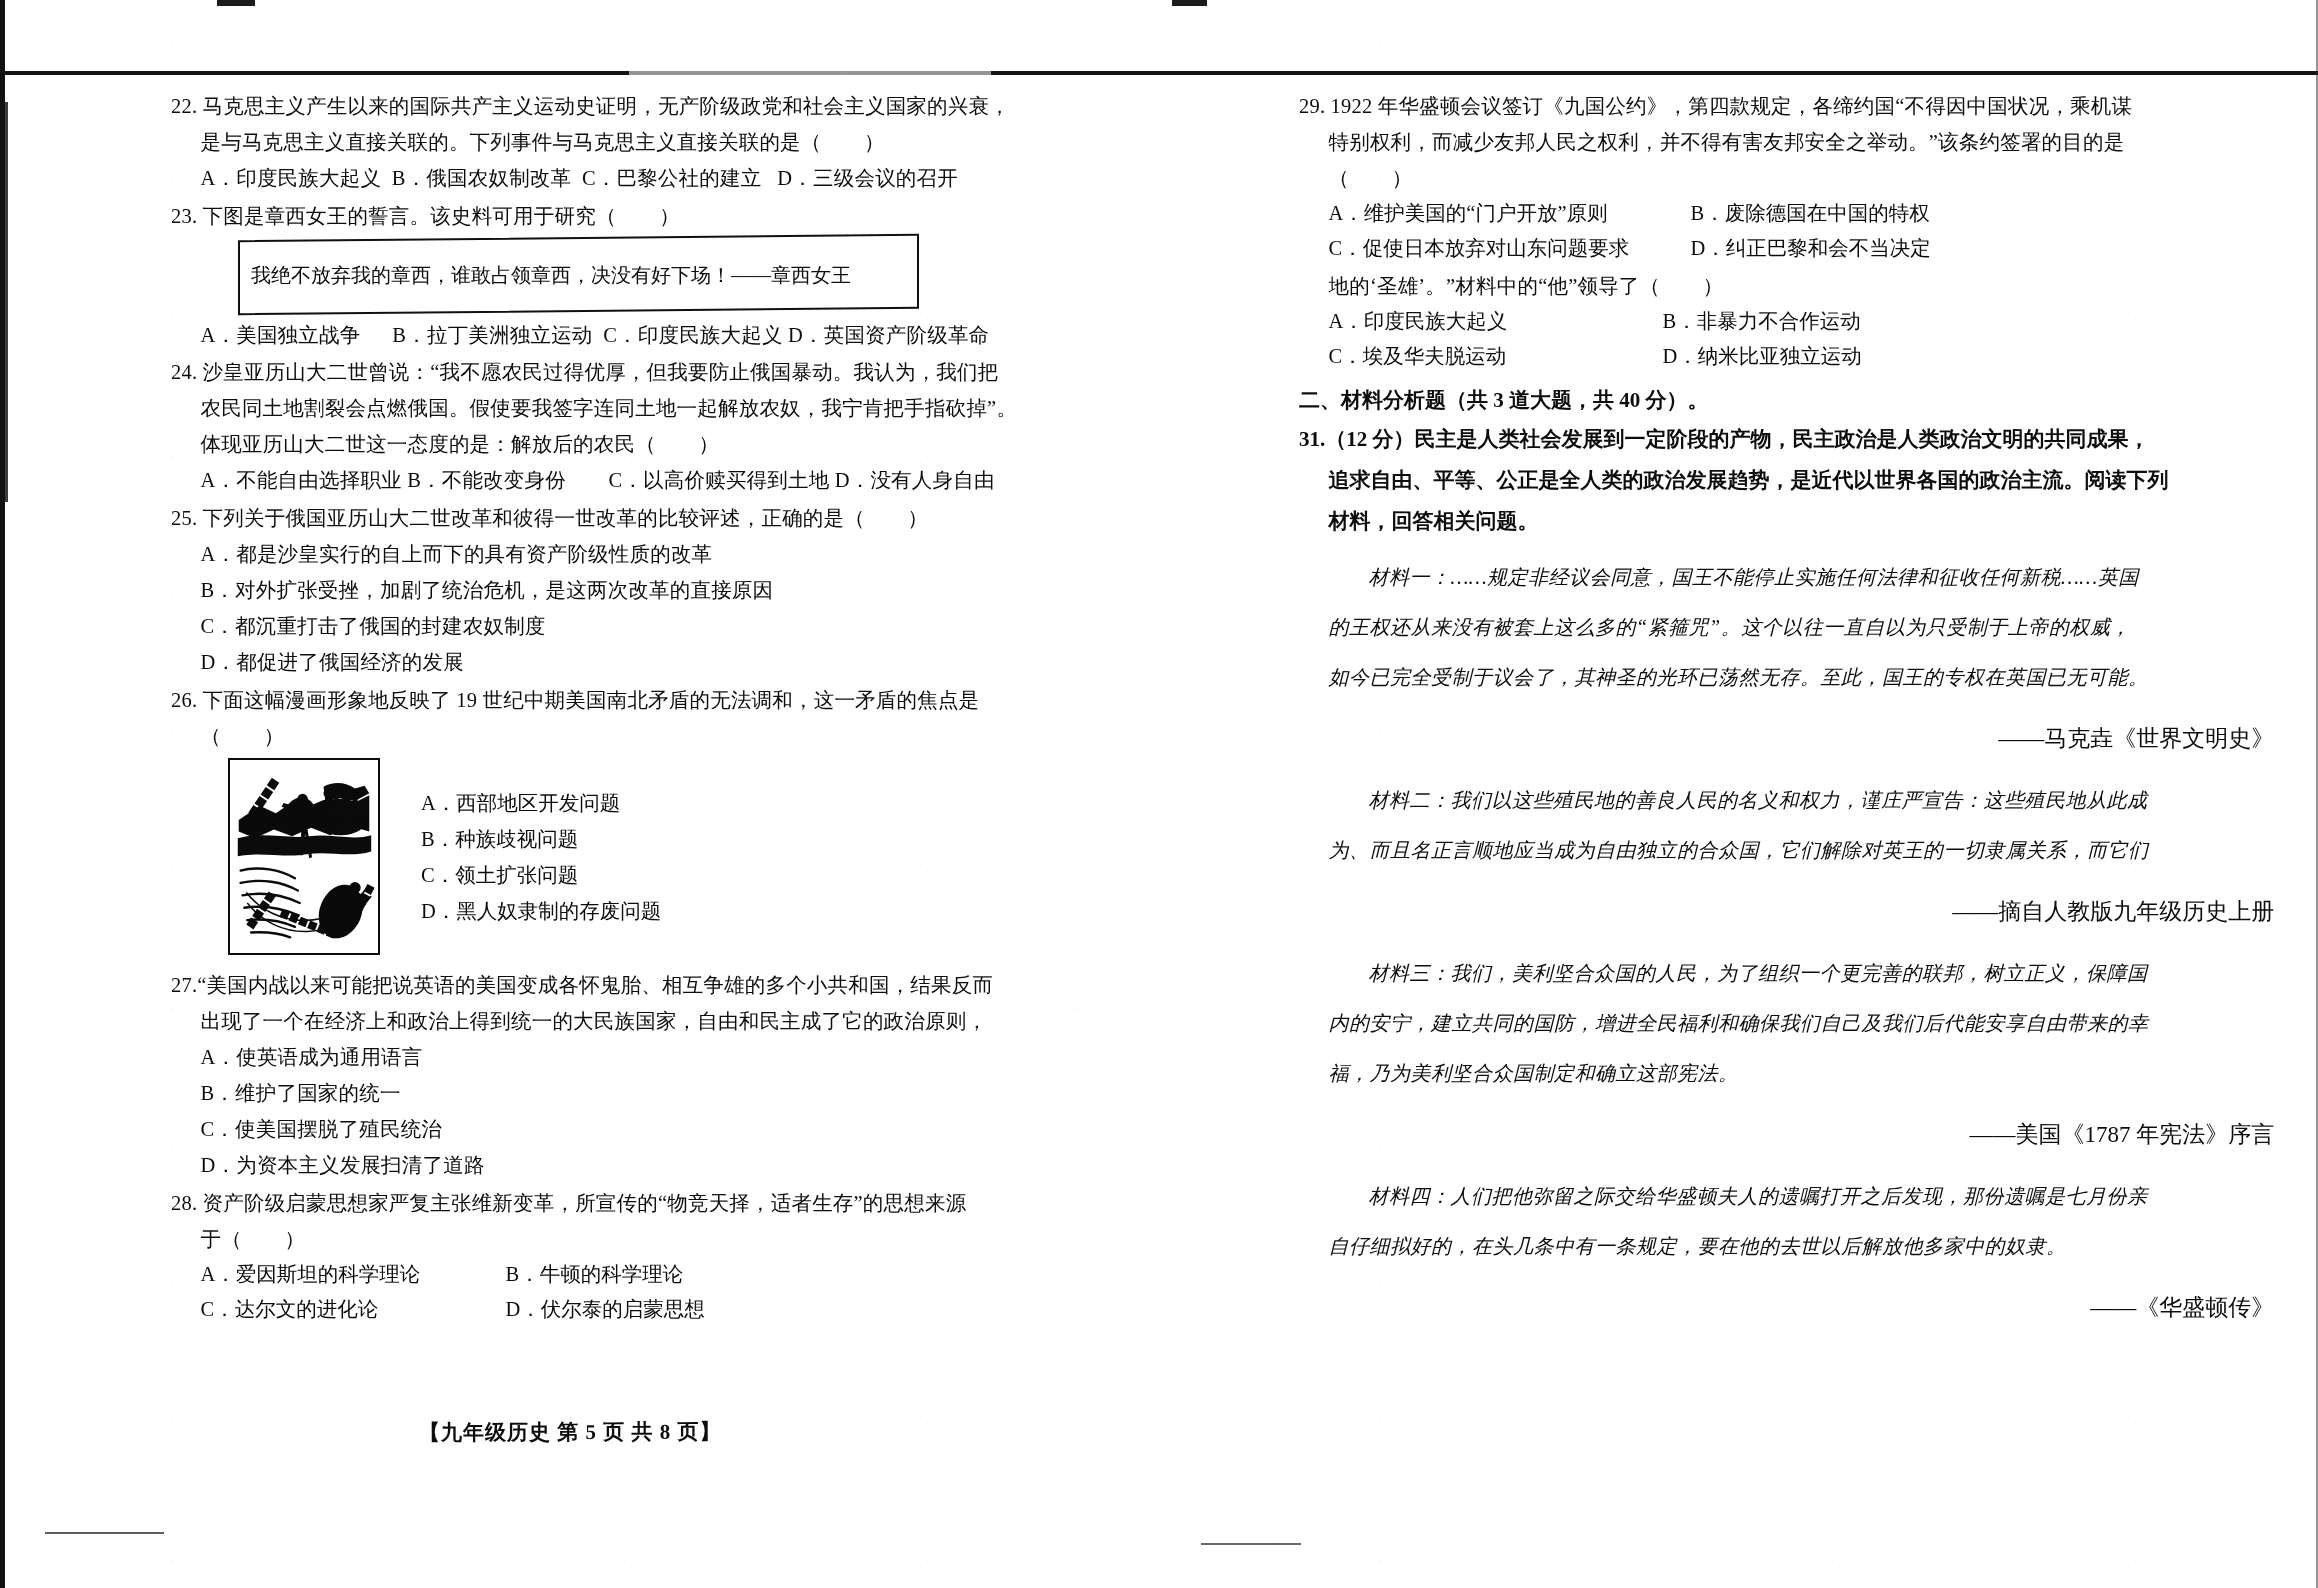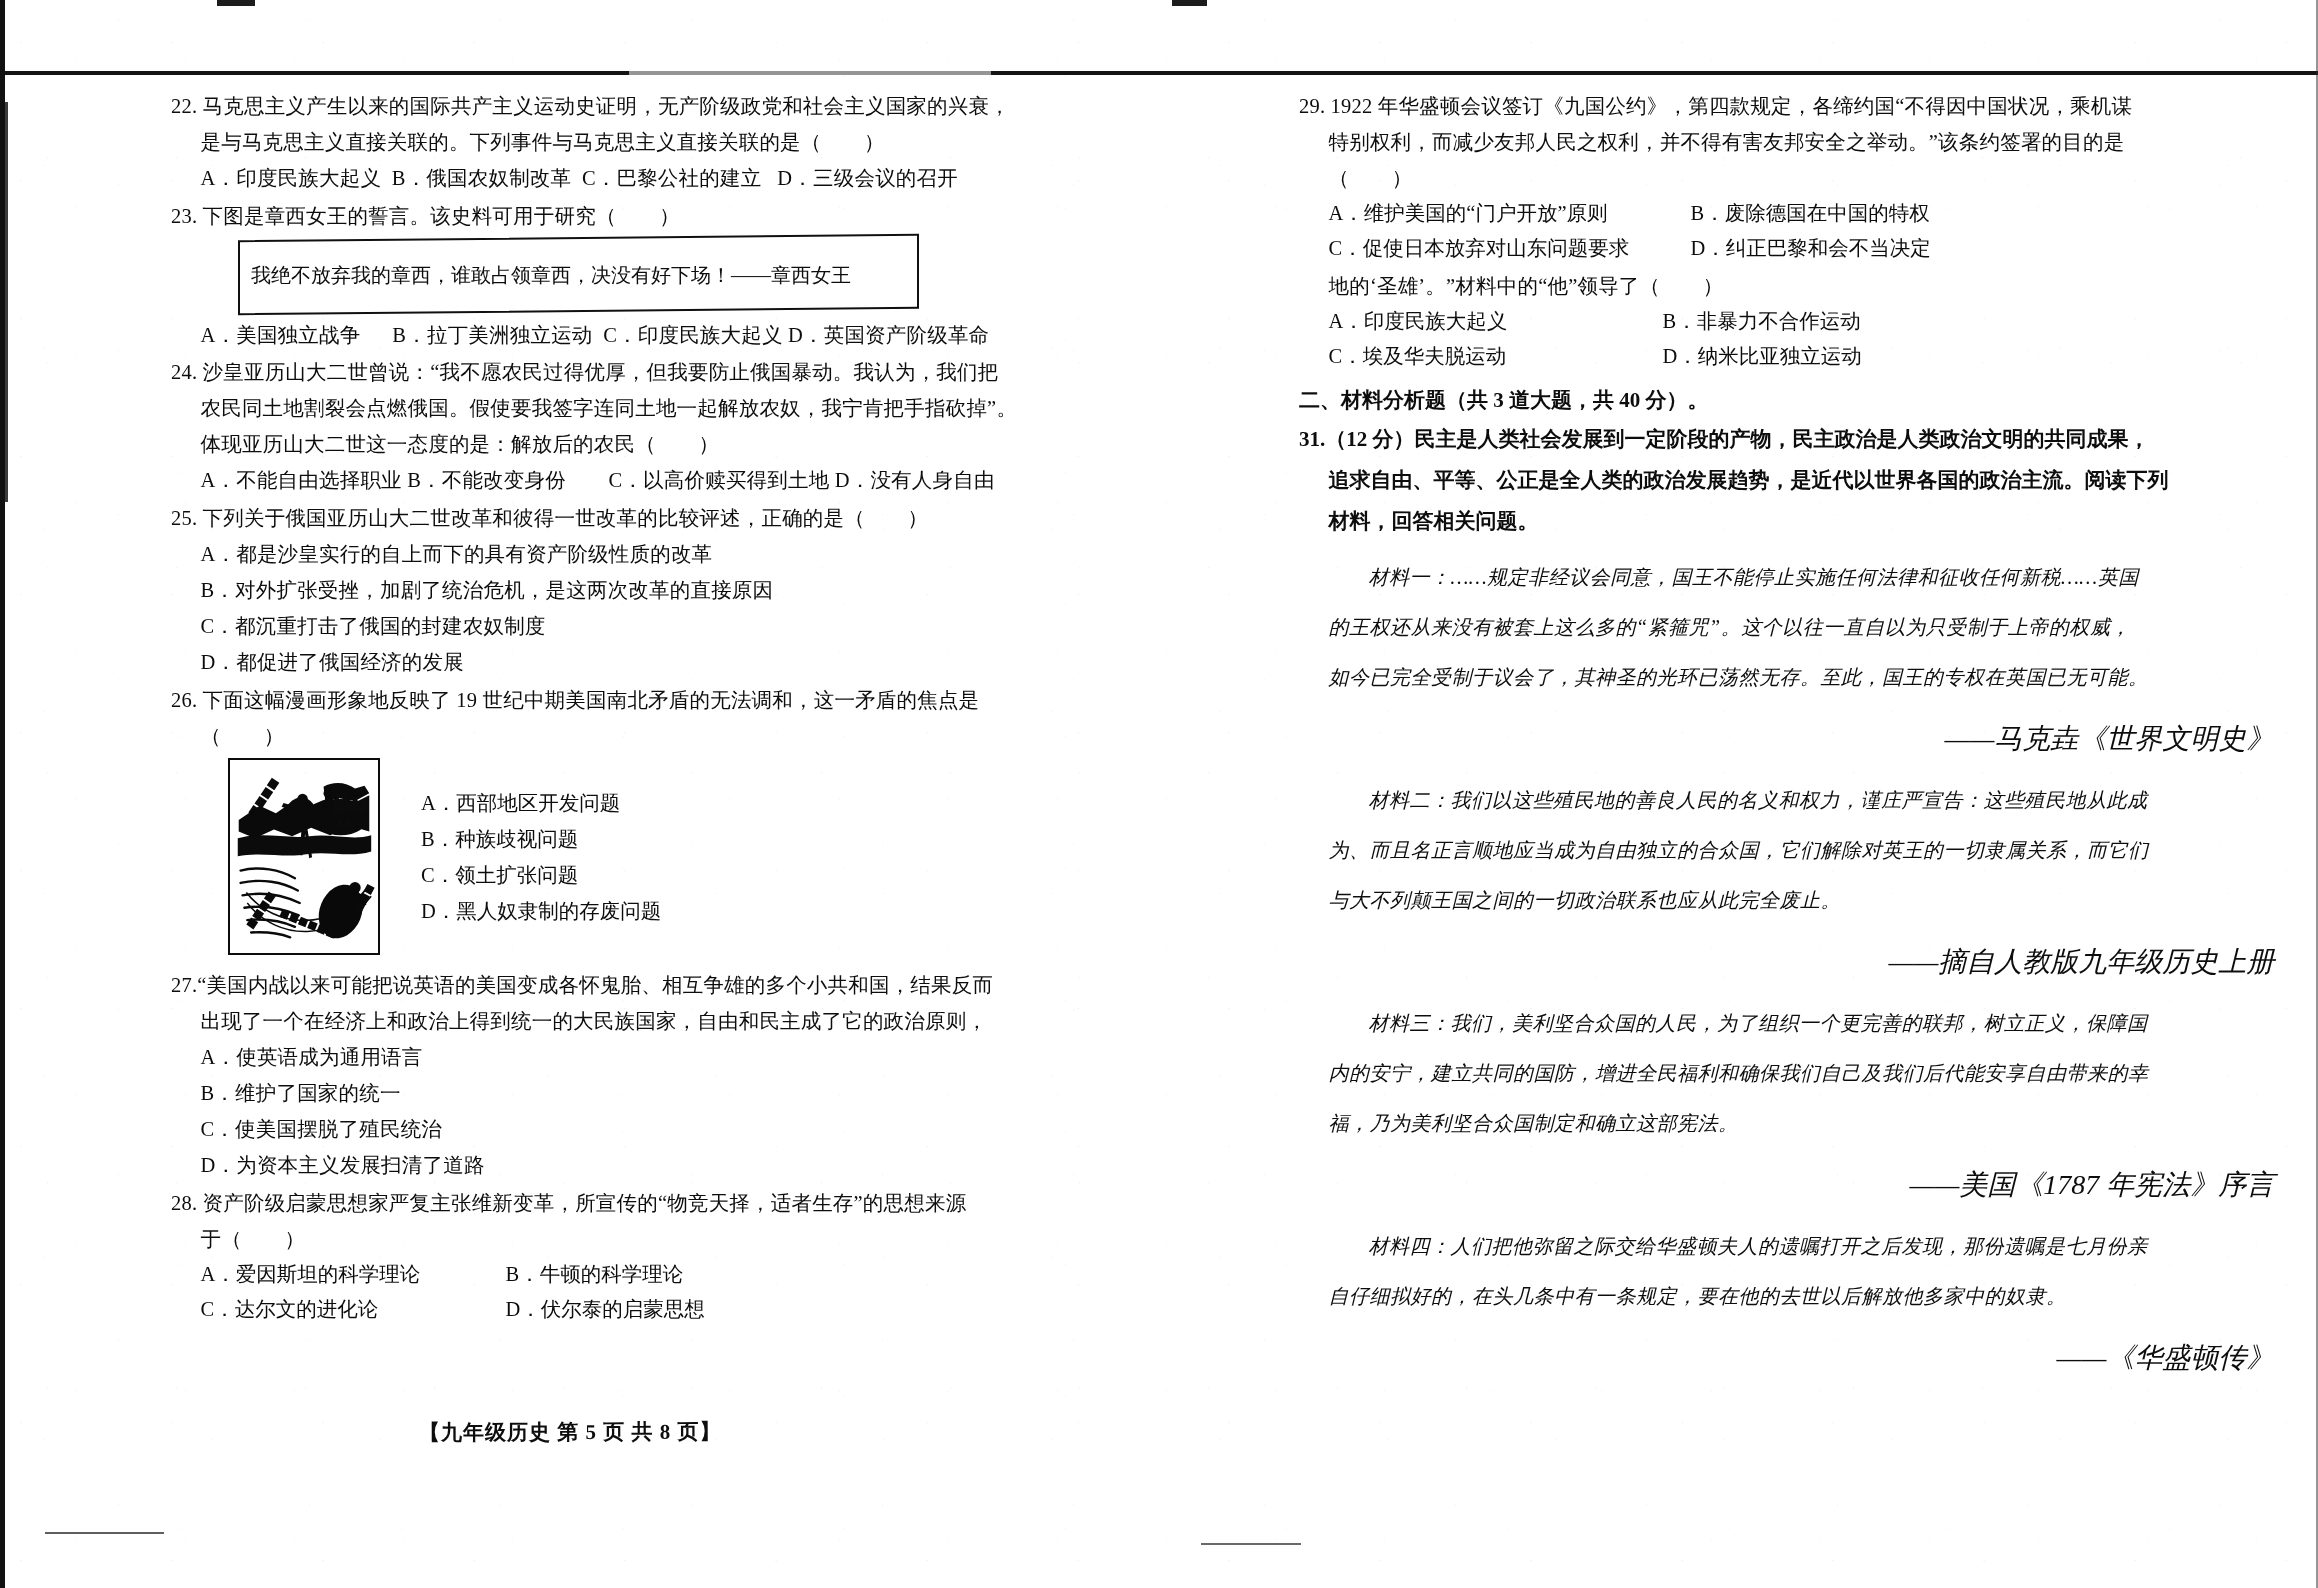--- a/index.html
+++ b/index.html
@@ -61,21 +61,21 @@
   .mat{
     font-size:20px;line-height:50px;letter-spacing:0.5px;
     font-family:"Liberation Serif","DejaVu Serif",serif;
     font-style:italic;
     padding-left:29.5px;
     text-indent:40px;
     margin-top:10.5px;
   }
   .mat.cont{text-indent:0;margin-top:0;}
   .src{
-    font-size:28px;line-height:50px;font-style:italic;
+    font-size:23px;line-height:50px;
     text-align:right;padding-right:6.7px;margin-top:12.4px;
     font-family:"Liberation Serif","DejaVu Serif",serif;
   }
 
   
   .quote-box{
     position:relative;margin:2.9px 0 4.8px 67px;width:677px;height:71px;
     border:2.4px solid #101010;
     transform:skewY(-0.55deg);
   }
@@ -300,21 +300,20 @@
       <div class="big-q indent2"><b><span>追求自由、平等、公正是全人类的政治发展趋势，是近代以世界各国的政治主流。阅读下列</span></b></div>
       <div class="big-q indent2"><b><span>材料，回答相关问题。</span></b></div>
 
       <div class="mat"><span>材料一：</span><span>……规定非经议会同意，国王不能停止实施任何法律和征收任何新税……英国</span></div>
       <div class="mat cont"><span>的王权还从来没有被套上这么多的“紧箍咒”。这个以往一直自以为只受制于上帝的权威，</span></div>
       <div class="mat cont"><span>如今已完全受制于议会了，其神圣的光环已荡然无存。至此，国王的专权在英国已无可能。</span></div>
       <div class="src">——马克垚《世界文明史》</div>
 
       <div class="mat"><span>材料二：</span><span>我们以这些殖民地的善良人民的名义和权力，谨庄严宣告：这些殖民地从此成</span></div>
       <div class="mat cont"><span>为、而且名正言顺地应当成为自由独立的合众国，它们解除对英王的一切隶属关系，而它们</span></div>
-      <div class="mat cont"><span>与大不列颠王国之间的一切政治联系也应从此完全废止。</span></div>
       <div class="src">——摘自人教版九年级历史上册</div>
 
       <div class="mat"><span>材料三：</span><span>我们，美利坚合众国的人民，为了组织一个更完善的联邦，树立正义，保障国</span></div>
       <div class="mat cont"><span>内的安宁，建立共同的国防，增进全民福利和确保我们自己及我们后代能安享自由带来的幸</span></div>
       <div class="mat cont"><span>福，乃为美利坚合众国制定和确立这部宪法。</span></div>
       <div class="src">——美国《1787 年宪法》序言</div>
 
       <div class="mat"><span>材料四：</span><span>人们把他弥留之际交给华盛顿夫人的遗嘱打开之后发现，那份遗嘱是七月份亲</span></div>
       <div class="mat cont"><span>自仔细拟好的，在头几条中有一条规定，要在他的去世以后解放他多家中的奴隶。</span></div>
       <div class="src">——《华盛顿传》</div>

